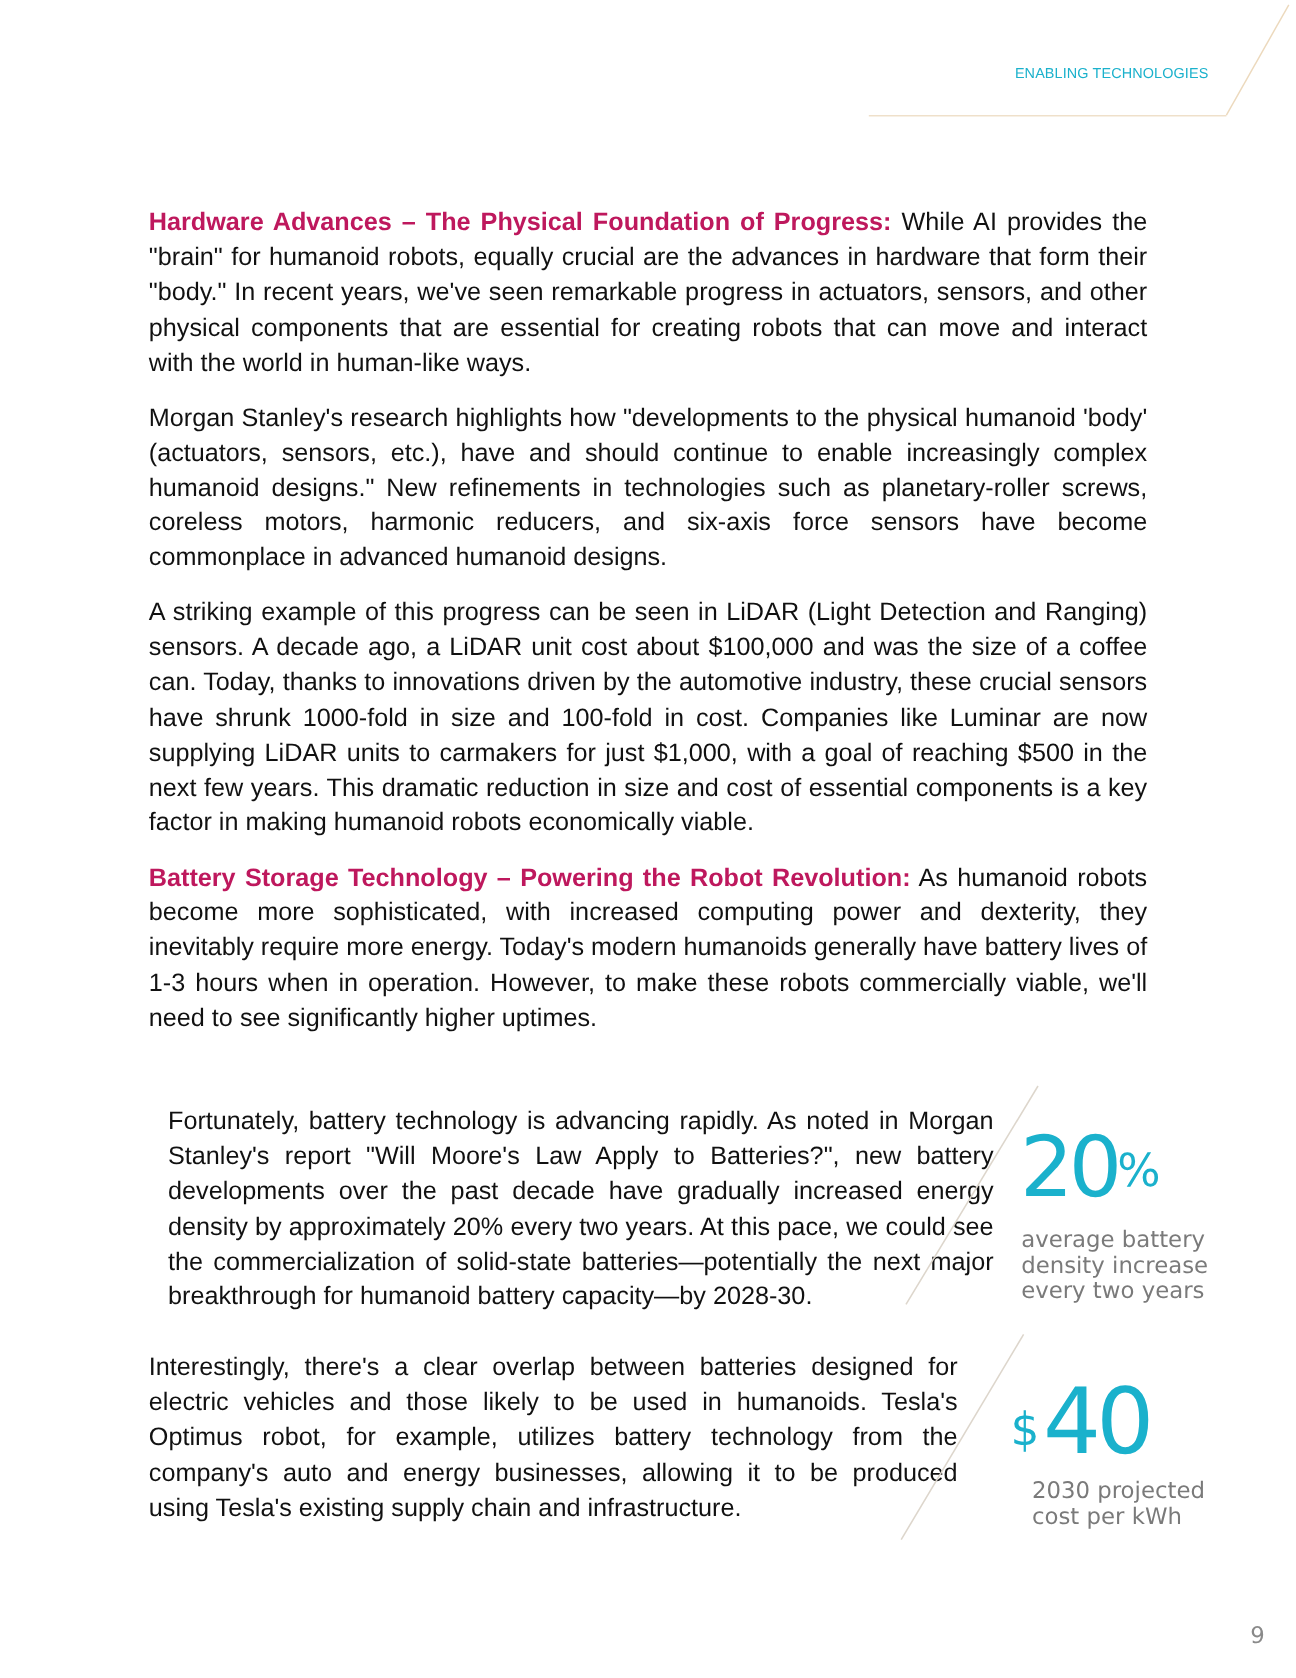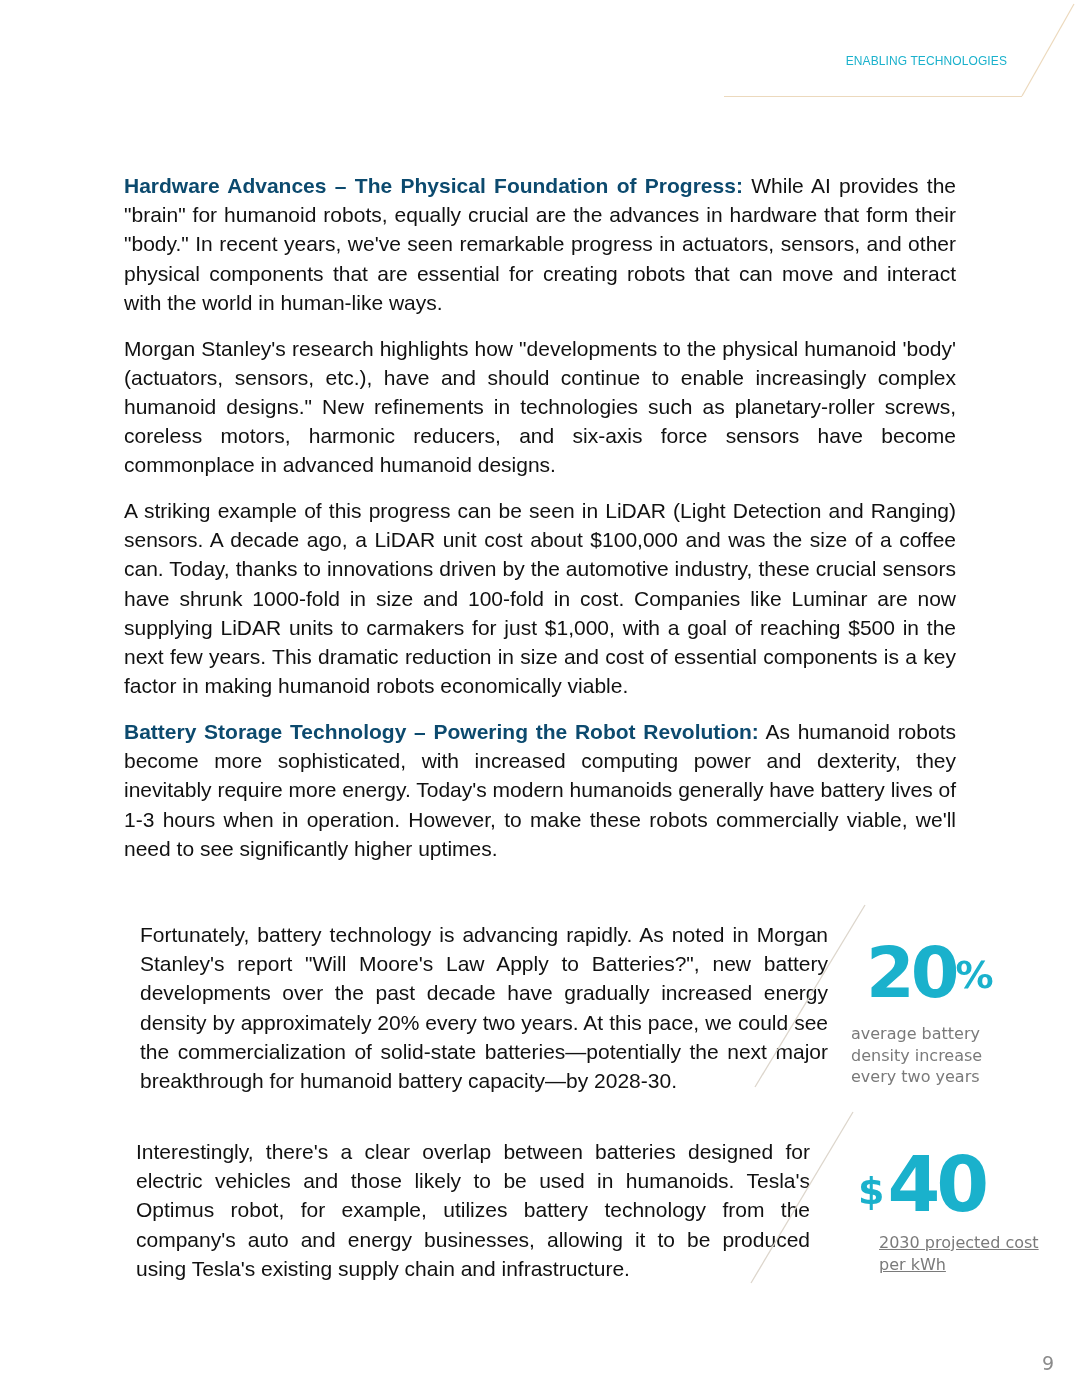--- a/index.html
+++ b/index.html
@@ -16,38 +16,38 @@
       background: #ecd9bd;
     }
     .header-diag {
       position: absolute; left: 0; top: 0; width: 1080px; height: 110px; pointer-events: none;
     }
     .body-text {
       position: absolute; left: 124px; width: 832px;
       font-size: 21px; line-height: 29.2px; text-align: justify;
     }
     .body-text p { margin: 0 0 16.5px 0; }
-    .lead-gold { color: #0c4a6e; font-weight: bold; }
+    .lead-gold { color: #be185d; font-weight: bold; }
     .p-fortunate { position: absolute; left: 124px; top: 904px; width: 688px; font-size: 21px; line-height: 29.2px; text-align: justify; margin: 16px; }
-    .p-interest { position: absolute; left: 124px; top: 1125px; width: 674px; font-size: 21px; line-height: 29.2px; text-align: justify; margin: 12px; }
+    .p-interest { position: absolute; left: 124px; top: 1125px; width: 674px; font-size: 21px; line-height: 29.2px; text-align: justify; margin: 0; }
     .diag { position: absolute; left: 0; top: 0; width: 1080px; height: 1398px; pointer-events: none; }
     .stat-big {
-      position: absolute; color: #1ab1cc; font-weight: bold;
-      font-family: "DejaVu Sans", sans-serif; letter-spacing: -4px; margin-left: 16px;
+      position: absolute; color: #1ab1cc; font-weight: normal;
+      font-family: "DejaVu Sans", sans-serif; letter-spacing: -4px;
     }
     .stat-20 { left: 850px; top: 938px; font-size: 70px; line-height: 70px; }
     .stat-20 .sup { font-size: 38px; vertical-align: top; position: relative; top: 2px; letter-spacing: 0; }
     .stat-80 { left: 842px; top: 1147px; font-size: 76px; line-height: 76px; }
     .stat-80 .pre { font-size: 38px; vertical-align: top; position: relative; top: 6px; letter-spacing: 0; margin-right: 3px; }
     .stat-caption {
-      position: absolute; color: #7a7a7a; font-size: 16px; line-height: 21.5px;
+      position: absolute; color: #7a7a7a; font-size: 19px; line-height: 21.5px;
       font-family: "DejaVu Sans", sans-serif;
     }
     .cap-20 { left: 851px; top: 1023px; width: 170px; }
-    .cap-80 { left: 879px; top: 1232px; width: 170px; text-decoration: underline; }
+    .cap-80 { left: 860px; top: 1232px; width: 170px; }
     .page-number {
       position: absolute; right: 26px; top: 1352px;
       font-size: 19px; color: #8a8a8a; font-family: "DejaVu Sans", sans-serif;
     }
   </style>
 </head>
 <body>
 
 <div class="header-title">ENABLING TECHNOLOGIES</div>
 <div class="header-rule"></div>

